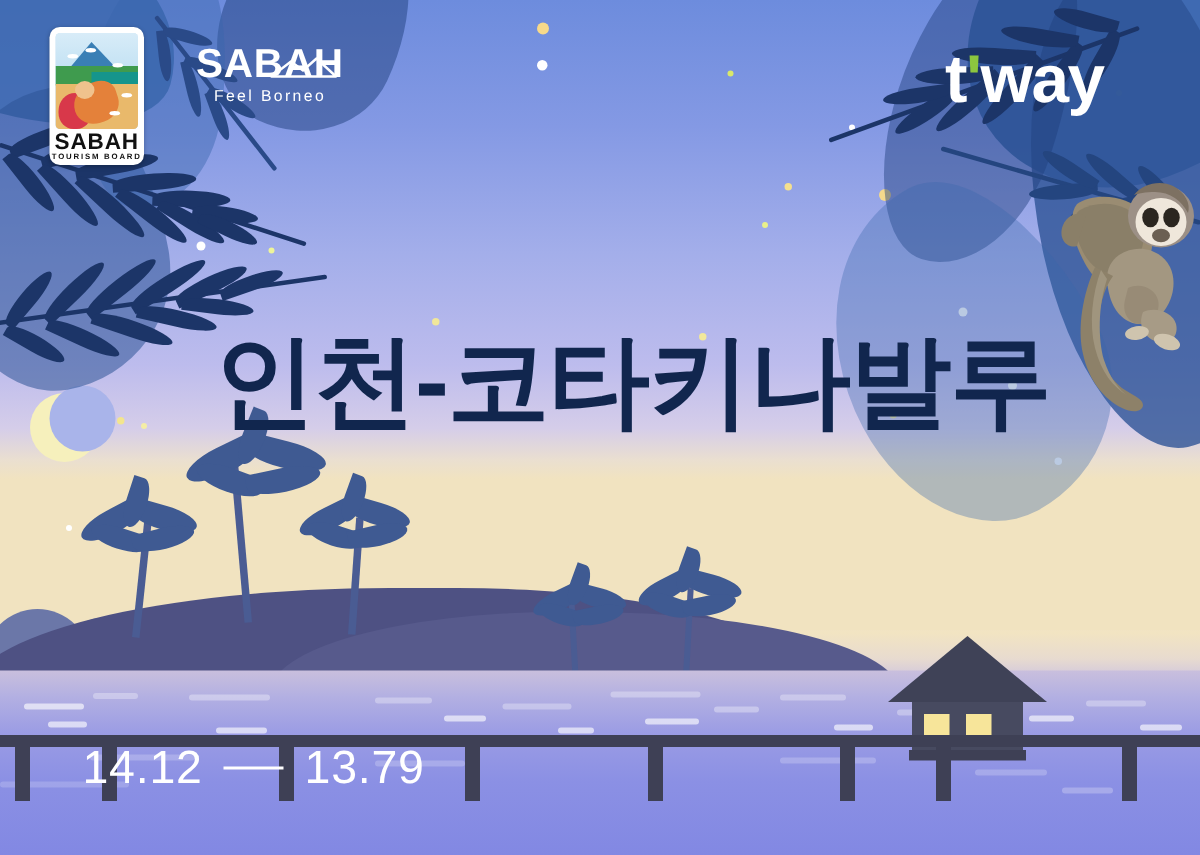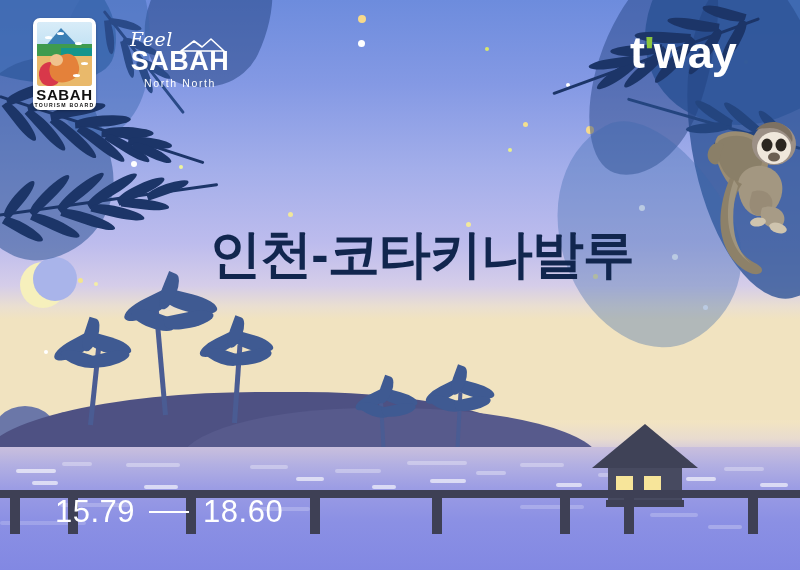--- a/index.html
+++ b/index.html
@@ -85,21 +85,21 @@
   #fs-mt{position:absolute;left:60px;top:8px;width:58px;height:14px;}
 
   #tway{position:absolute;left:630px;top:30px;color:#fff;font-weight:bold;font-size:45px;
       letter-spacing:-1px;line-height:45px;}
   #tway .ap{color:#8cc63f;}
 
   
   #subtitle{position:absolute;left:0;right:0;top:140px;text-align:center;color:#1b2f63;
       font-size:32px;letter-spacing:1px;font-weight:500;}
   #headline{position:absolute;left:0;right:0;top:215px;text-align:center;color:#11264e;
-      font-size:52px;font-weight:bold;letter-spacing:-1px;line-height:78px;padding-left:43px;}
+      font-size:68px;font-weight:bold;letter-spacing:-1px;line-height:78px;padding-left:43px;}
   #promo{position:absolute;left:0;right:0;top:305px;text-align:center;color:#f03a3c;
       font-size:60px;font-weight:bold;letter-spacing:1px;line-height:72px;}
   #dates{position:absolute;left:55px;top:494px;color:#fff;font-size:31px;letter-spacing:.5px;
       display:flex;align-items:center;gap:14px;}
   #dates .dash{display:inline-block;width:40px;height:2px;background:#fff;}
 </style>
 </head>
 <body>
 
 <div id="banner" class="nosel">
@@ -361,30 +361,29 @@
     <div class="sl-txt">
       <div class="sl-sabah">SABAH</div>
       <div class="sl-tb">TOURISM BOARD</div>
     </div>
   </div>
 
   <div id="feel-sabah">
     <svg id="fs-mt" viewBox="0 0 58 14">
       <path d="M1 13 L14 3 L22 9 L31 1 L44 13 Z" fill="none" stroke="#ffffff" stroke-width="1.6" stroke-linejoin="round"></path>
     </svg>
-    <div id="fs-feel">Feel</div>
     <div id="fs-sabah">SABAH</div>
-    <div id="fs-nb">North North</div>
+    <div id="fs-nb">Feel Borneo</div>
   </div>
 
   <div id="tway">
     <span>t</span><span class="ap">'</span><span>way</span>
   </div>
 
   <div id="headline">인천-코타키나발루</div>
 
   <div id="dates">
-    <span>15.79</span>
+    <span>14.12</span>
     <span class="dash"></span>
-    <span>18.60</span>
+    <span>13.79</span>
   </div>
 
 </div>
 
 </body></html>

